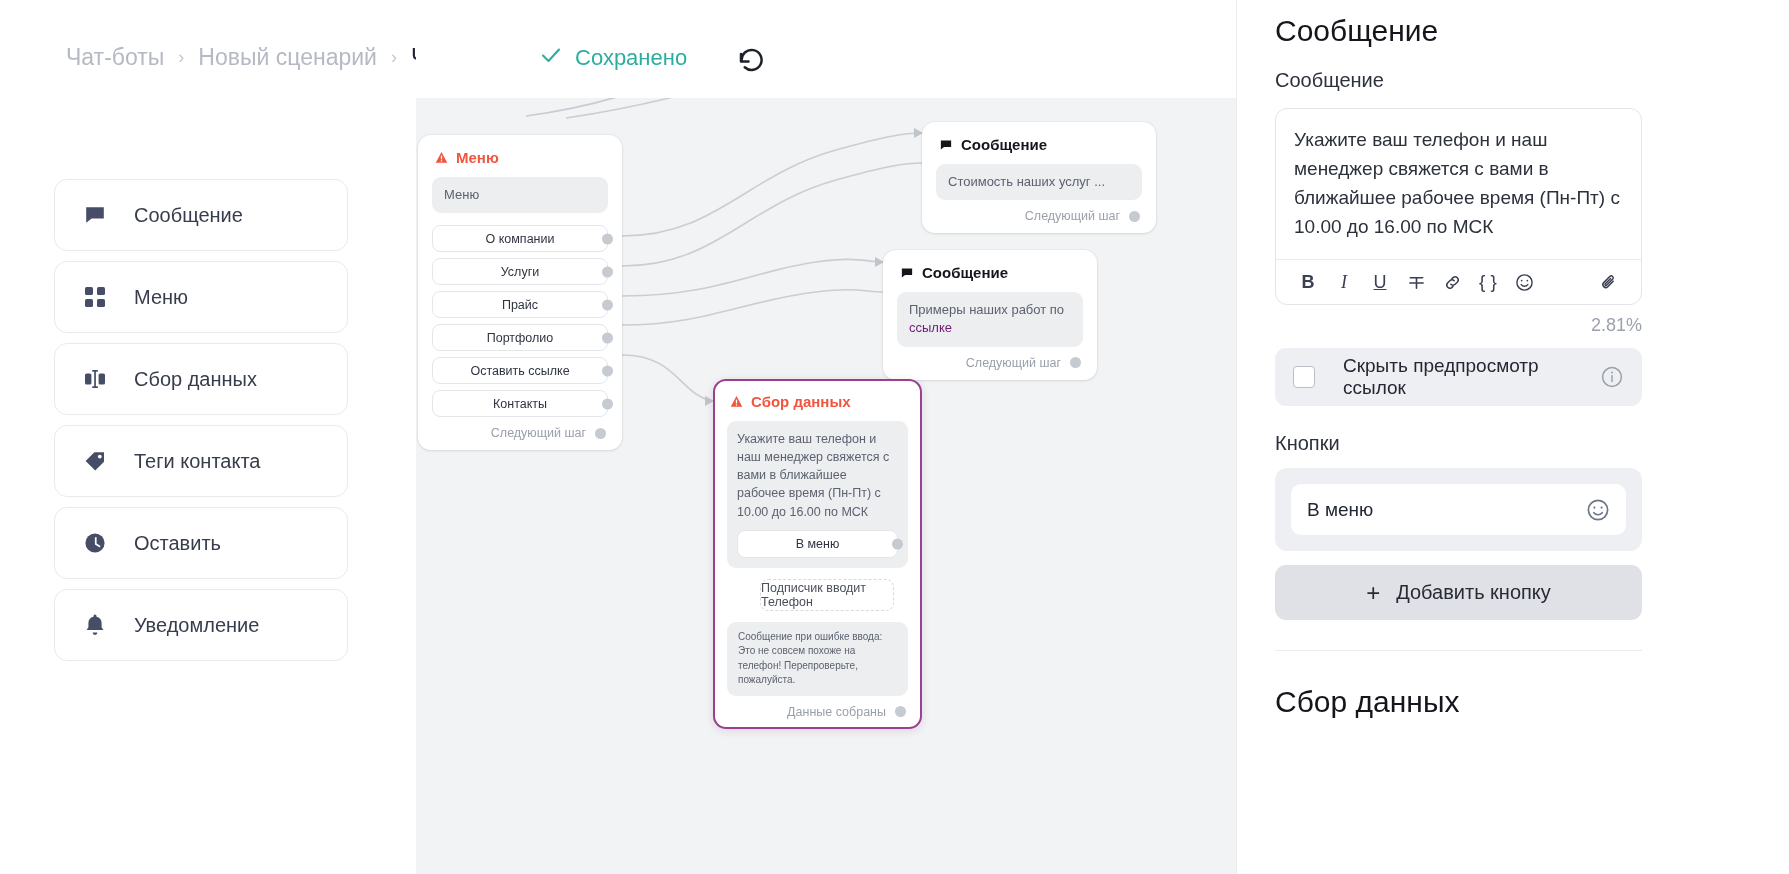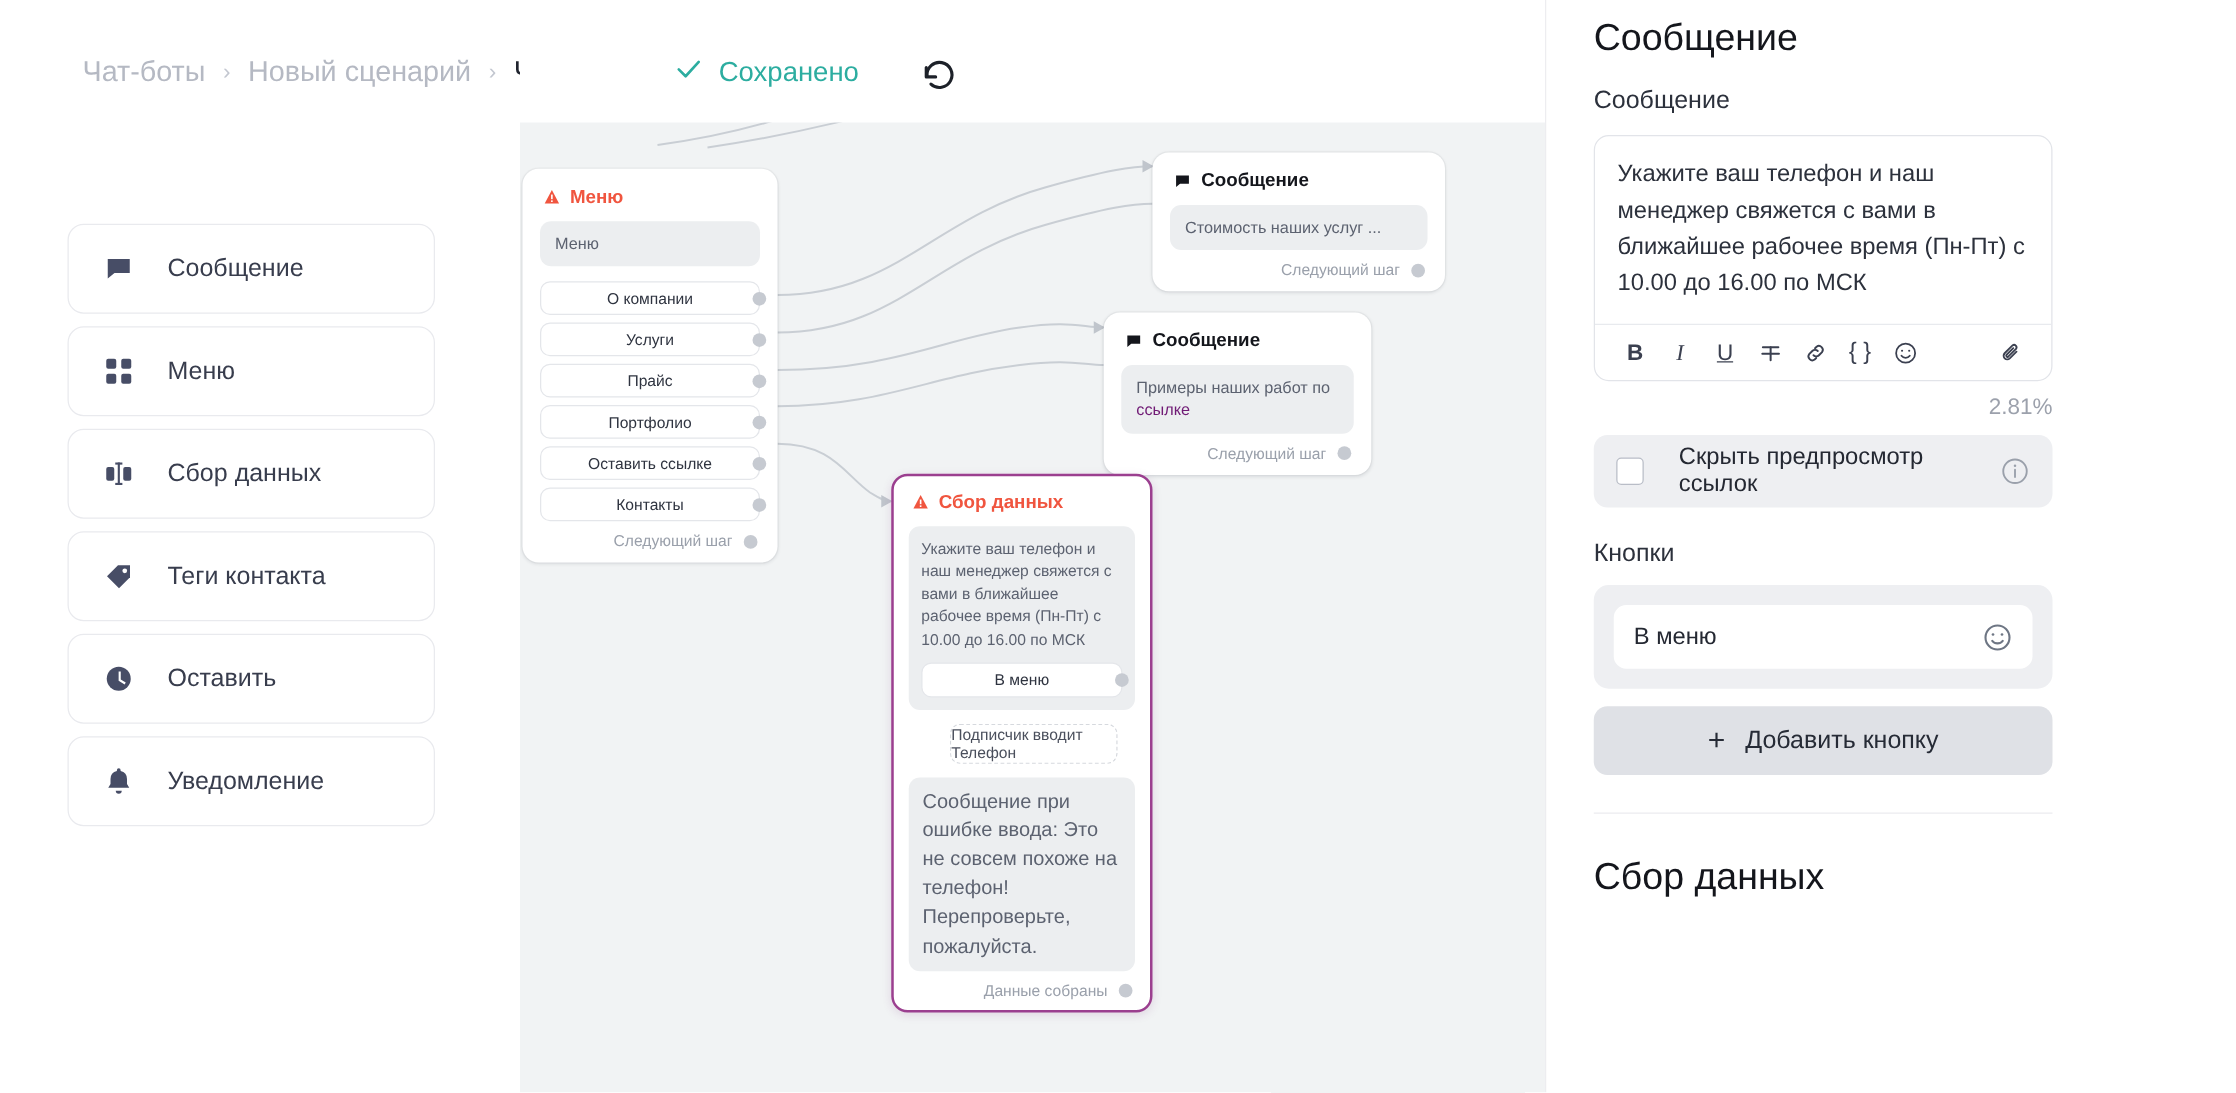--- a/index.html
+++ b/index.html
@@ -162,21 +162,21 @@
     height: 32px;
     display:flex;align-items:center;justify-content:center;
     font-size: 12.5px; color: #4a4f5c;
     background: #fff;
     margin: 11px 14px 11px 33px;
   }
   .dc-err {
     background: #eceef0;
     border-radius: 9px;
     padding: 8px 11px;
-    font-size: 16px;
+    font-size: 10px;
     line-height: 1.45;
     color: #5c6270;
   }
 
   
   .right-panel {
     position: relative;
     flex: 1 1 auto;
     height: 874px;
     background: #ffffff;

